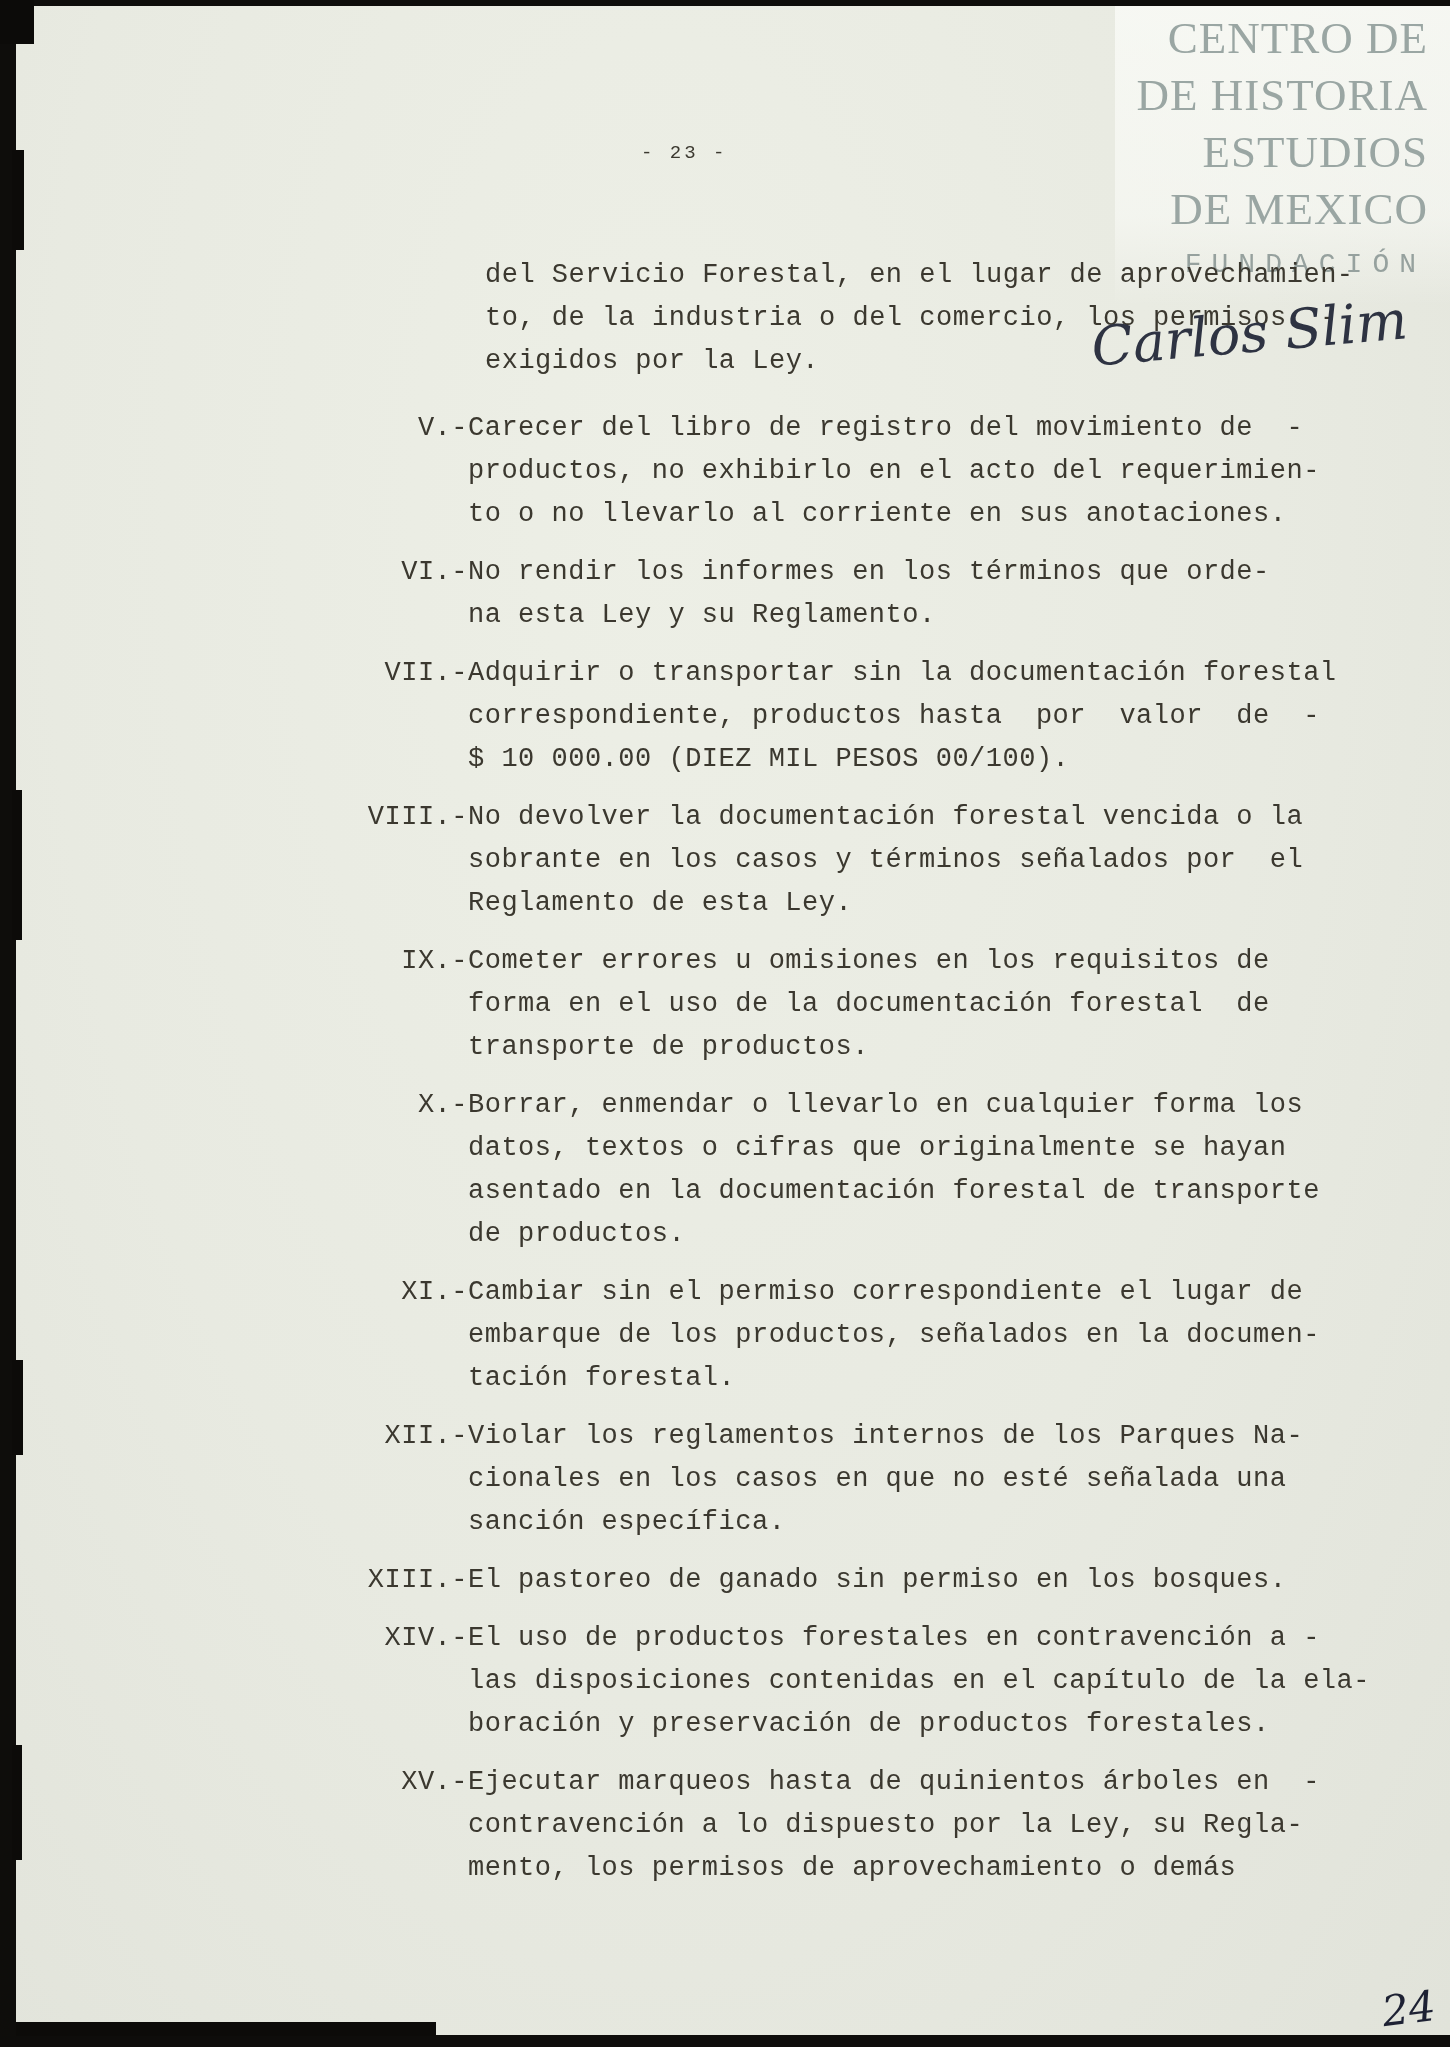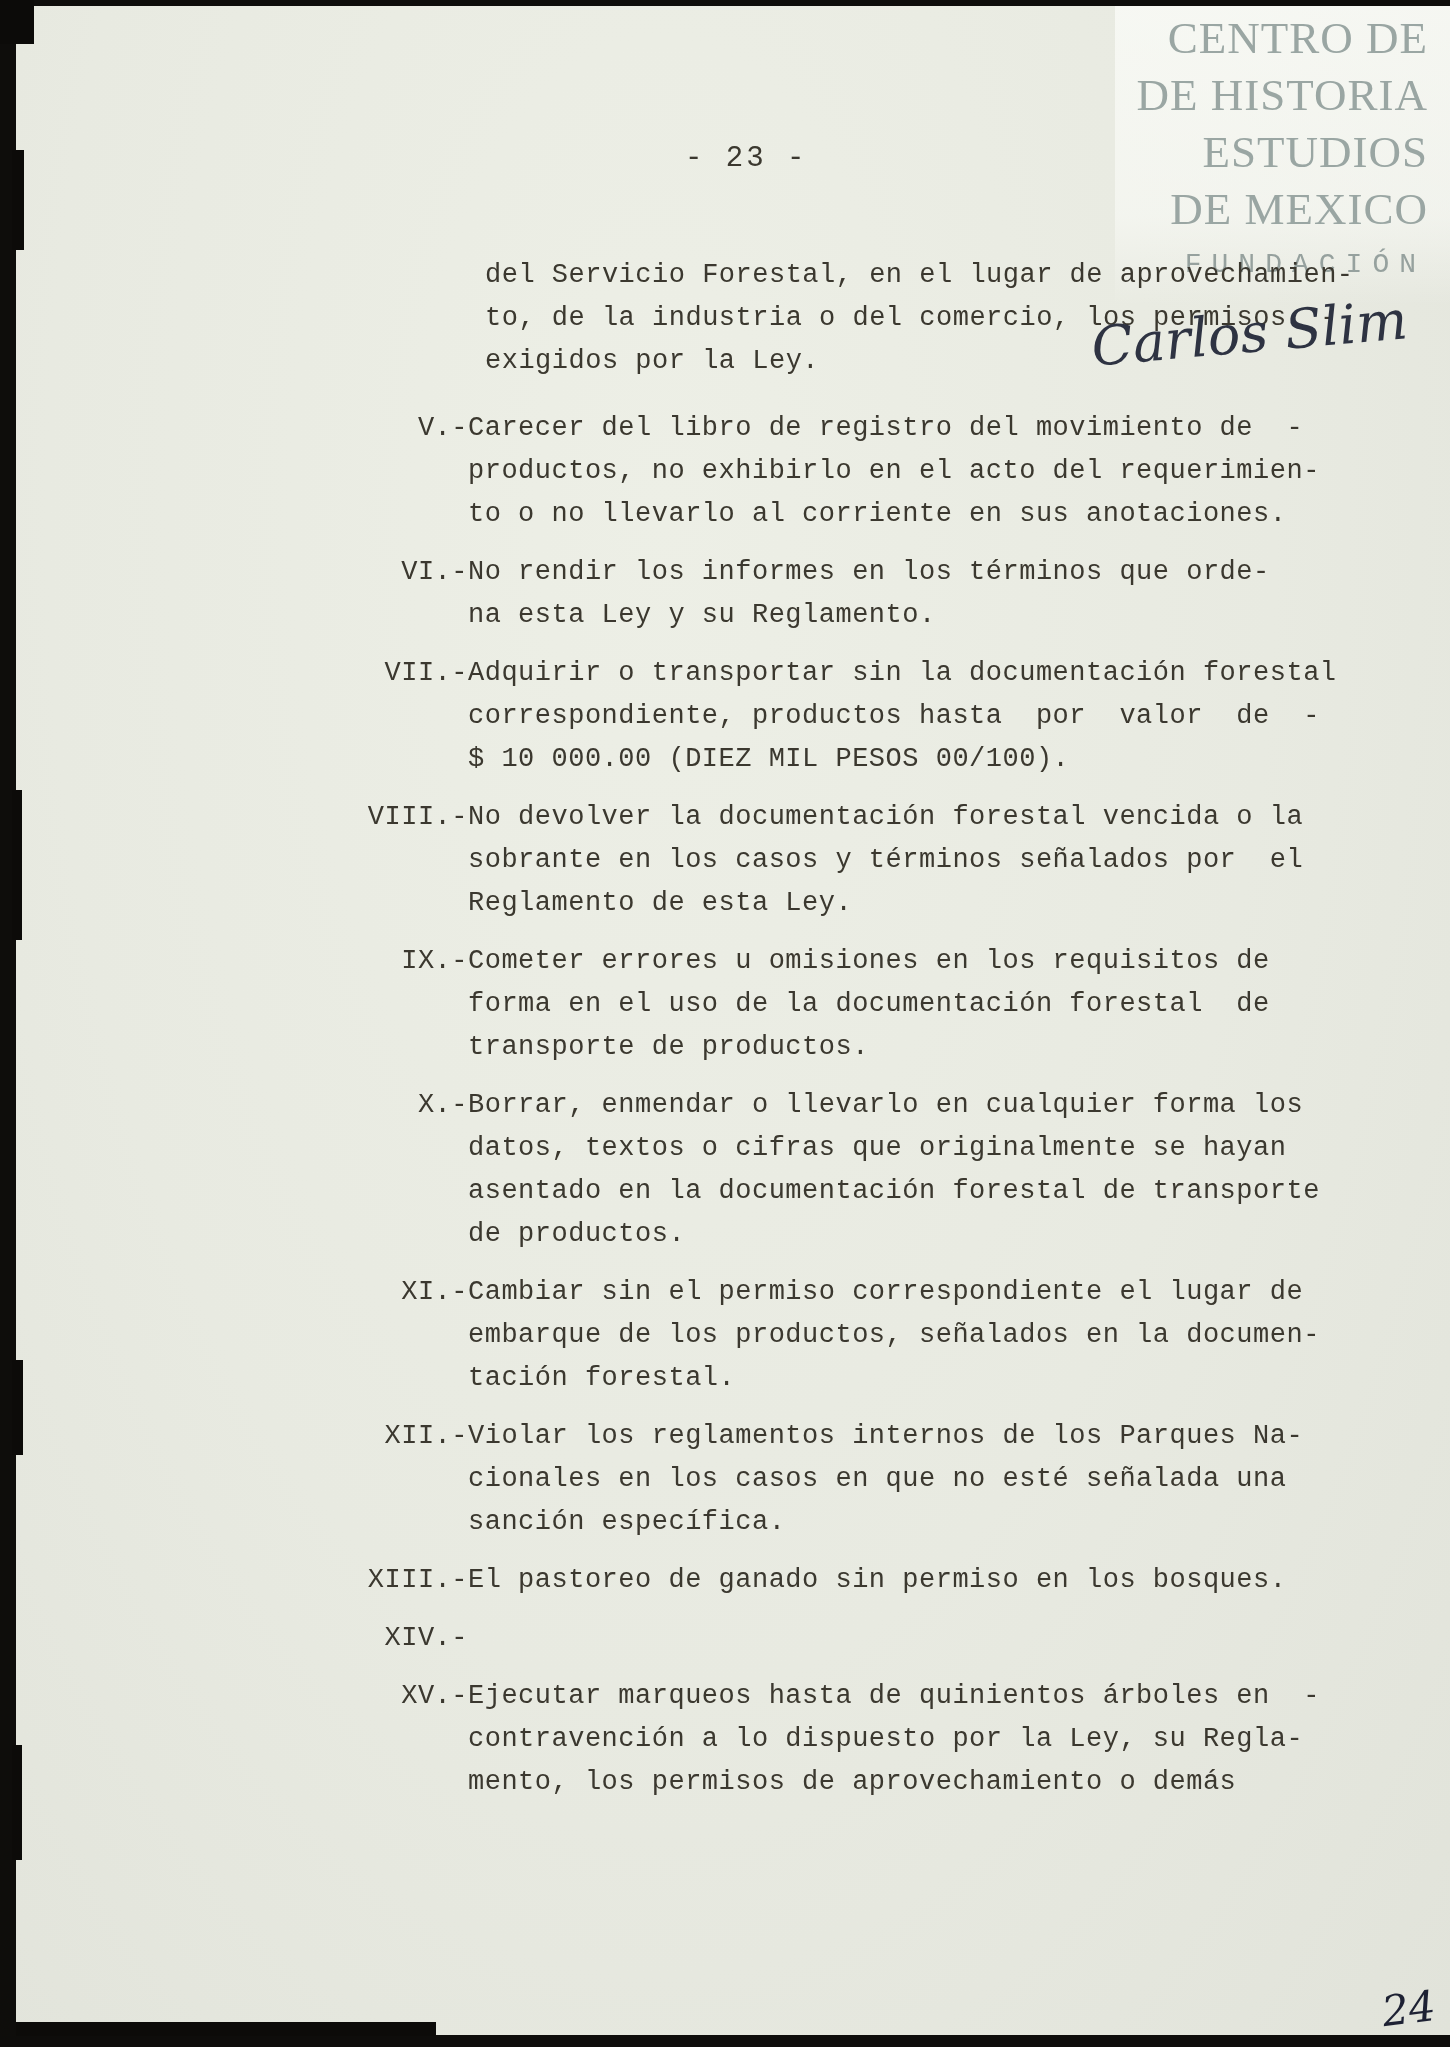--- a/index.html
+++ b/index.html
@@ -41,22 +41,22 @@
   .signature {
     position: absolute; top: 296px; right: 42px;
     font-family: "DejaVu Serif", serif;
     font-style: italic;
     font-size: 54px;
     color: #2e3342;
     transform: rotate(-5deg);
     z-index: 4;
   }
   .page-number {
-    position: absolute; left: 669px; top: 136px;
-    font-size: 29px; letter-spacing: 3px;
+    position: absolute; left: 625px; top: 136px;
+    font-size: 19px; letter-spacing: 3px;
     color: #3b382f;
     z-index: 2;
   }
   .body-text {
     position: absolute; left: 0; top: 248px; width: 1450px;
     font-size: 27px; line-height: 43px; letter-spacing: 0.5px;
     color: #3b382f;
     z-index: 2;
   }
   .intro {
@@ -145,20 +145,23 @@
           <div class="txt">Violar los reglamentos internos de los Parques Na-
 cionales en los casos en que no esté señalada una
 sanción específica.</div>
         </div>
         <div class="row">
           <div class="num">XIII.-</div>
           <div class="txt">El pastoreo de ganado sin permiso en los bosques.</div>
         </div>
         <div class="row">
           <div class="num">XIV.-</div>
+          <div class="txt">El uso de productos forestales en contravención a -
+las disposiciones contenidas en el capítulo de la ela-
+boración y preservación de productos forestales.</div>
         </div>
         <div class="row">
           <div class="num">XV.-</div>
           <div class="txt">Ejecutar marqueos hasta de quinientos árboles en  -
 contravención a lo dispuesto por la Ley, su Regla-
 mento, los permisos de aprovechamiento o demás</div>
         </div>
       </div>
   </div>
 

